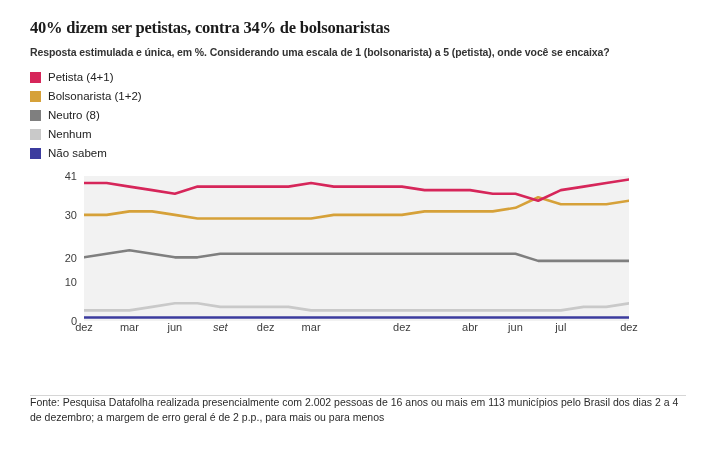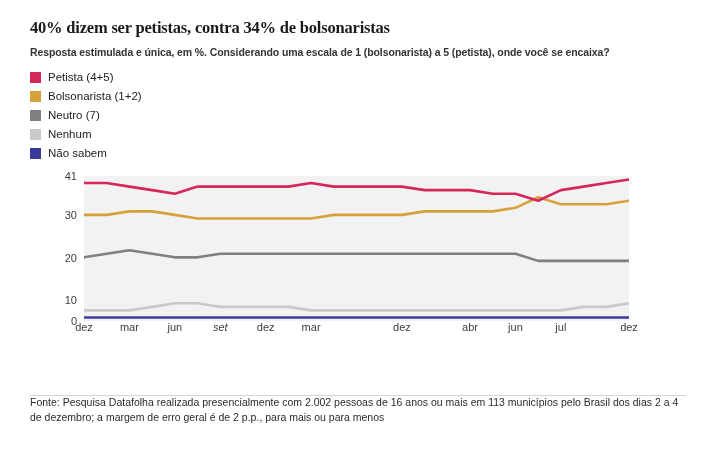--- a/index.html
+++ b/index.html
@@ -116,29 +116,29 @@
 <body>
 
 <div class="page">
 
   <h1 class="title">40% dizem ser petistas, contra 34% de bolsonaristas</h1>
   <div class="subtitle">Resposta estimulada e única, em %. Considerando uma escala de 1 (bolsonarista) a 5 (petista), onde você se encaixa?</div>
 
   <div class="legend" id="legend">
       <div class="legend-item">
         <span class="legend-swatch" style="background: rgb(214, 38, 90);"></span>
-        <span class="legend-label">Petista (4+5)</span>
+        <span class="legend-label">Petista (4+1)</span>
       </div>
       <div class="legend-item">
         <span class="legend-swatch" style="background: rgb(214, 161, 57);"></span>
         <span class="legend-label">Bolsonarista (1+2)</span>
       </div>
       <div class="legend-item">
         <span class="legend-swatch" style="background: rgb(127, 127, 127);"></span>
-        <span class="legend-label">Neutro (7)</span>
+        <span class="legend-label">Neutro (8)</span>
       </div>
       <div class="legend-item">
         <span class="legend-swatch" style="background: rgb(201, 201, 201);"></span>
         <span class="legend-label">Nenhum</span>
       </div>
       <div class="legend-item">
         <span class="legend-swatch" style="background: rgb(59, 59, 158);"></span>
         <span class="legend-label">Não sabem</span>
       </div>
     </div>
@@ -146,21 +146,21 @@
   <div class="chart-wrap">
     <div class="plot" id="plot">
       <svg class="lines" id="svg" viewBox="0 0 545 145" preserveAspectRatio="none">
           <polyline points="0.00,134.39 22.71,134.39 45.42,134.39 68.13,130.85 90.83,127.32 113.54,127.32 136.25,130.85 158.96,130.85 181.67,130.85 204.38,130.85 227.08,134.39 249.79,134.39 272.50,134.39 295.21,134.39 317.92,134.39 340.63,134.39 363.33,134.39 386.04,134.39 408.75,134.39 431.46,134.39 454.17,134.39 476.88,134.39 499.58,130.85 522.29,130.85 545.00,127.32" fill="none" stroke="#c9c9c9" stroke-width="2.6" stroke-linejoin="round" stroke-linecap="round" vector-effect="non-scaling-stroke"></polyline>
           <polyline points="0.00,81.34 22.71,77.80 45.42,74.27 68.13,77.80 90.83,81.34 113.54,81.34 136.25,77.80 158.96,77.80 181.67,77.80 204.38,77.80 227.08,77.80 249.79,77.80 272.50,77.80 295.21,77.80 317.92,77.80 340.63,77.80 363.33,77.80 386.04,77.80 408.75,77.80 431.46,77.80 454.17,84.88 476.88,84.88 499.58,84.88 522.29,84.88 545.00,84.88" fill="none" stroke="#7f7f7f" stroke-width="2.6" stroke-linejoin="round" stroke-linecap="round" vector-effect="non-scaling-stroke"></polyline>
           <polyline points="0.00,38.90 22.71,38.90 45.42,35.37 68.13,35.37 90.83,38.90 113.54,42.44 136.25,42.44 158.96,42.44 181.67,42.44 204.38,42.44 227.08,42.44 249.79,38.90 272.50,38.90 295.21,38.90 317.92,38.90 340.63,35.37 363.33,35.37 386.04,35.37 408.75,35.37 431.46,31.83 454.17,21.22 476.88,28.29 499.58,28.29 522.29,28.29 545.00,24.76" fill="none" stroke="#d6a139" stroke-width="2.6" stroke-linejoin="round" stroke-linecap="round" vector-effect="non-scaling-stroke"></polyline>
           <polyline points="0.00,7.07 22.71,7.07 45.42,10.61 68.13,14.15 90.83,17.68 113.54,10.61 136.25,10.61 158.96,10.61 181.67,10.61 204.38,10.61 227.08,7.07 249.79,10.61 272.50,10.61 295.21,10.61 317.92,10.61 340.63,14.15 363.33,14.15 386.04,14.15 408.75,17.68 431.46,17.68 454.17,24.76 476.88,14.15 499.58,10.61 522.29,7.07 545.00,3.54" fill="none" stroke="#d6265a" stroke-width="2.6" stroke-linejoin="round" stroke-linecap="round" vector-effect="non-scaling-stroke"></polyline>
           <polyline points="0.00,141.46 22.71,141.46 45.42,141.46 68.13,141.46 90.83,141.46 113.54,141.46 136.25,141.46 158.96,141.46 181.67,141.46 204.38,141.46 227.08,141.46 249.79,141.46 272.50,141.46 295.21,141.46 317.92,141.46 340.63,141.46 363.33,141.46 386.04,141.46 408.75,141.46 431.46,141.46 454.17,141.46 476.88,141.46 499.58,141.46 522.29,141.46 545.00,141.46" fill="none" stroke="#3b3b9e" stroke-width="2.6" stroke-linejoin="round" stroke-linecap="round" vector-effect="non-scaling-stroke"></polyline>
         </svg>
     <div class="ytick" style="top: 145px;">0</div>
-        <div class="ytick" style="top: 124px;">10</div>
+        <div class="ytick" style="top: 106px;">10</div>
         <div class="ytick" style="top: 74.2683px; margin-top: 8px;">20</div>
         <div class="ytick" style="top: 38.9024px;">30</div>
         <div class="ytick" style="top: 0px;">41</div>
         <div class="xtick" style="left: 0px;">dez</div>
         <div class="xtick" style="left: 45.4167px;">mar</div>
         <div class="xtick" style="left: 90.8333px;">jun</div>
         <div class="xtick" style="left: 136.25px; font-style: italic;">set</div>
         <div class="xtick" style="left: 181.667px;">dez</div>
         <div class="xtick" style="left: 227.083px;">mar</div>
         <div class="xtick" style="left: 317.917px;">dez</div>

